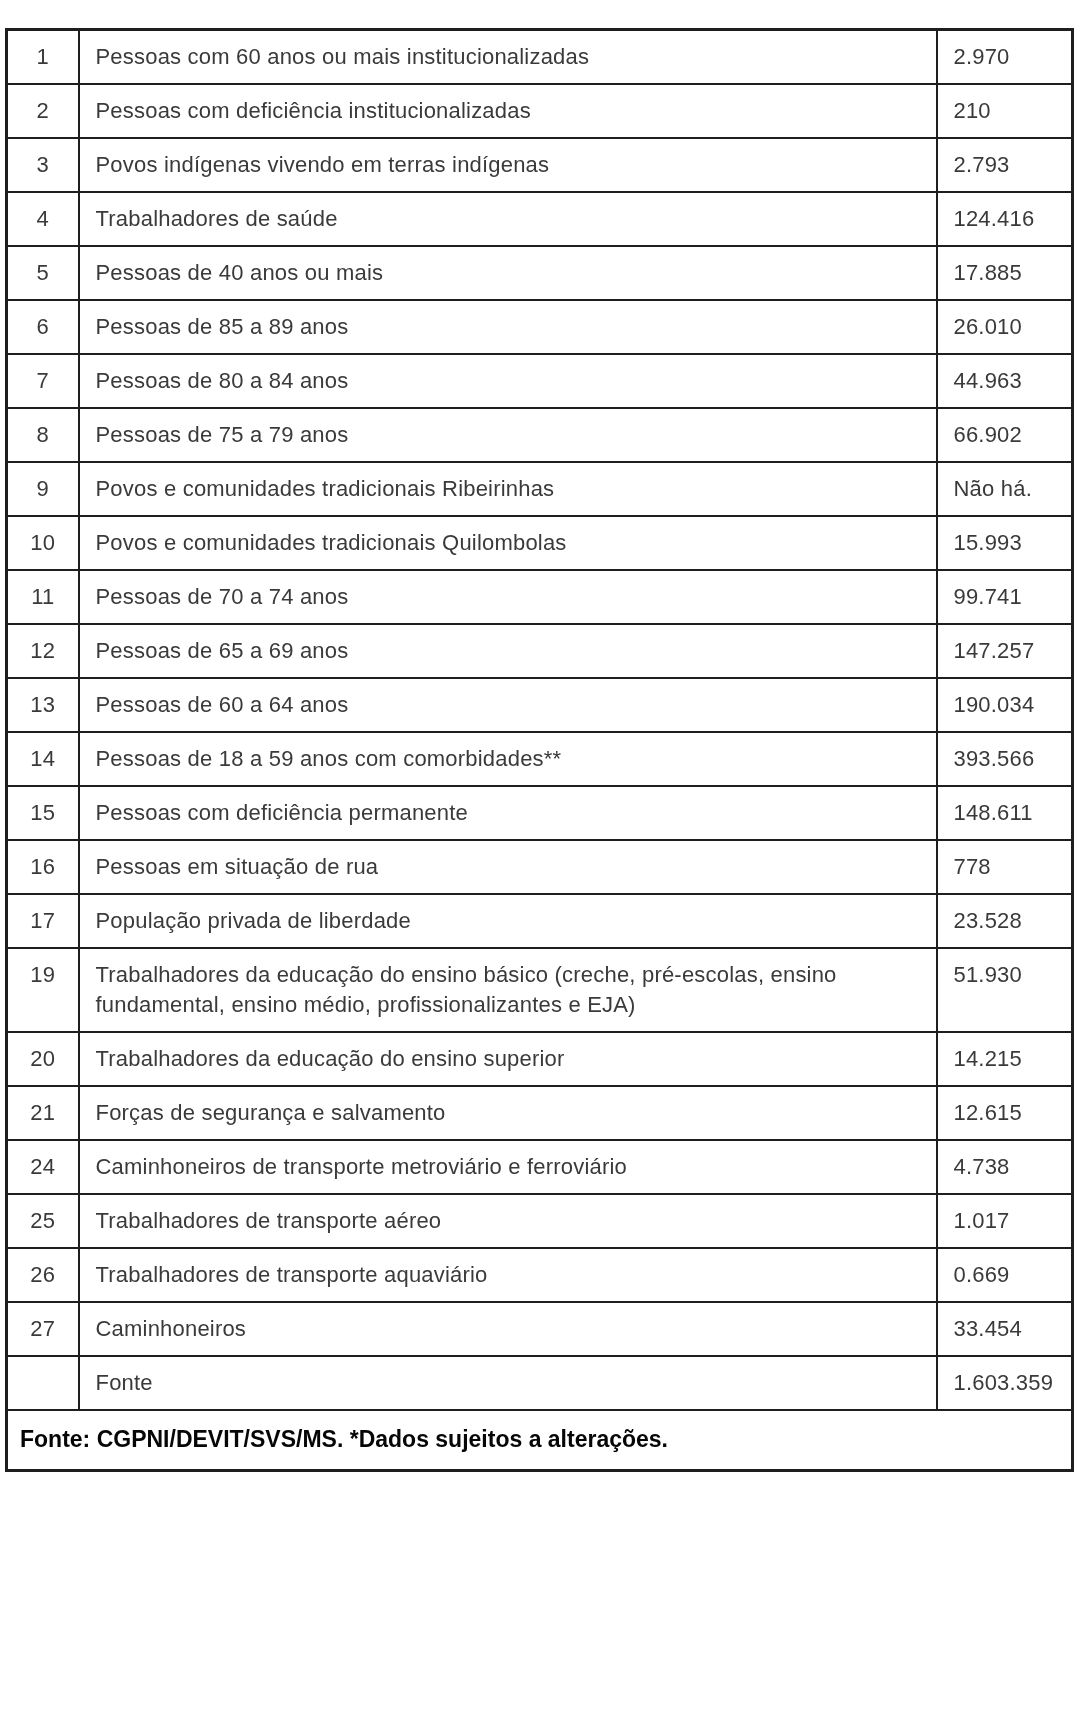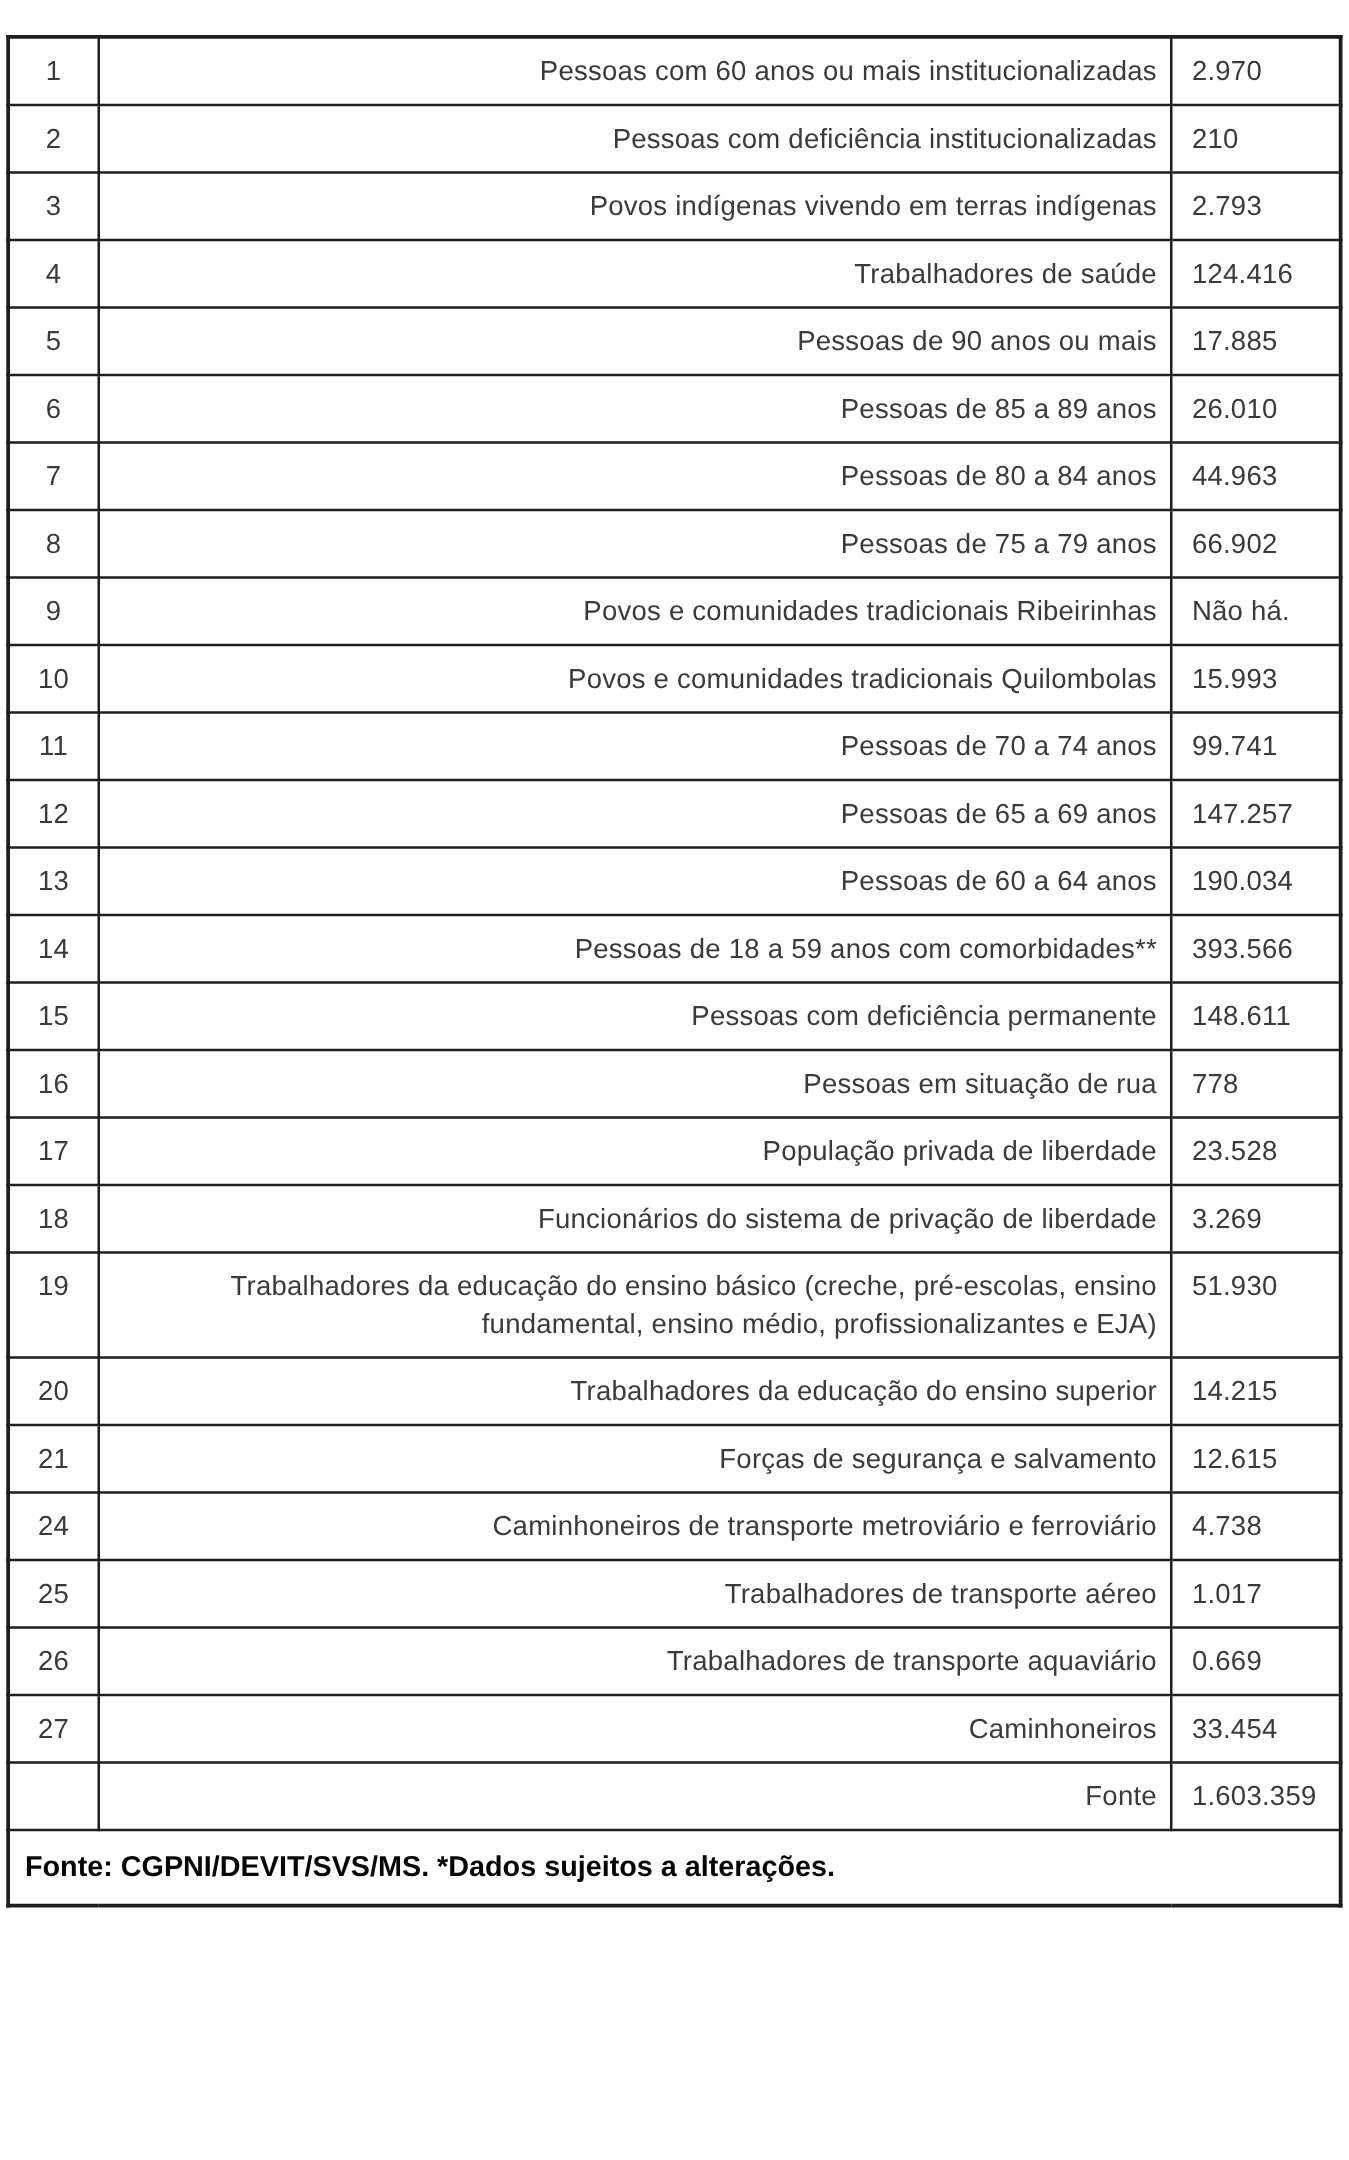--- a/index.html
+++ b/index.html
@@ -37,21 +37,20 @@
     background: #ffffff;
   }
   td.col-num {
     width: 72px;
     text-align: center;
     padding-left: 6px;
     padding-right: 6px;
   }
   td.col-desc {
     width: 858px;
-    text-align: right;
   }
   td.col-value {
     width: 136px;
   }
   td.footer-cell {
     border-top-width: 3px;
     font-weight: 700;
     font-size: 23px;
     color: #060606;
     padding: 13px 10px 15px 12px;
@@ -80,21 +79,21 @@
     <td class="col-desc">Povos indígenas vivendo em terras indígenas</td>
     <td class="col-value">2.793</td>
   </tr>
         <tr>
     <td class="col-num">4</td>
     <td class="col-desc">Trabalhadores de saúde</td>
     <td class="col-value">124.416</td>
   </tr>
         <tr>
     <td class="col-num">5</td>
-    <td class="col-desc">Pessoas de 90 anos ou mais</td>
+    <td class="col-desc">Pessoas de 40 anos ou mais</td>
     <td class="col-value">17.885</td>
   </tr>
         <tr>
     <td class="col-num">6</td>
     <td class="col-desc">Pessoas de 85 a 89 anos</td>
     <td class="col-value">26.010</td>
   </tr>
         <tr>
     <td class="col-num">7</td>
     <td class="col-desc">Pessoas de 80 a 84 anos</td>
@@ -142,25 +141,20 @@
   </tr>
         <tr>
     <td class="col-num">16</td>
     <td class="col-desc">Pessoas em situação de rua</td>
     <td class="col-value">778</td>
   </tr>
         <tr>
     <td class="col-num">17</td>
     <td class="col-desc">População privada de liberdade</td>
     <td class="col-value">23.528</td>
-  </tr>
-        <tr>
-    <td class="col-num">18</td>
-    <td class="col-desc">Funcionários do sistema de privação de liberdade</td>
-    <td class="col-value">3.269</td>
   </tr>
         <tr>
     <td class="col-num">19</td>
     <td class="col-desc">Trabalhadores da educação do ensino básico (creche, pré-escolas, ensino fundamental, ensino médio, profissionalizantes e EJA)</td>
     <td class="col-value">51.930</td>
   </tr>
         <tr>
     <td class="col-num">20</td>
     <td class="col-desc">Trabalhadores da educação do ensino superior</td>
     <td class="col-value">14.215</td>

